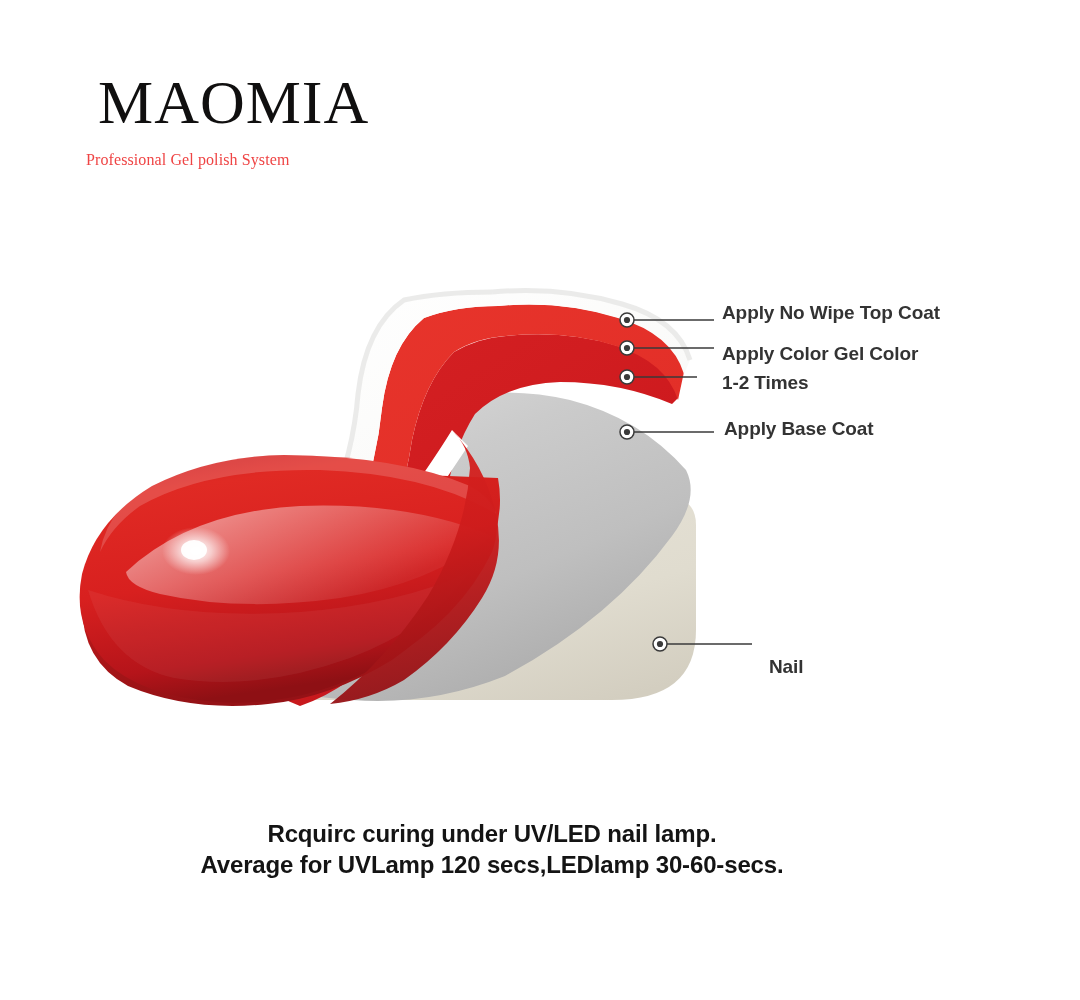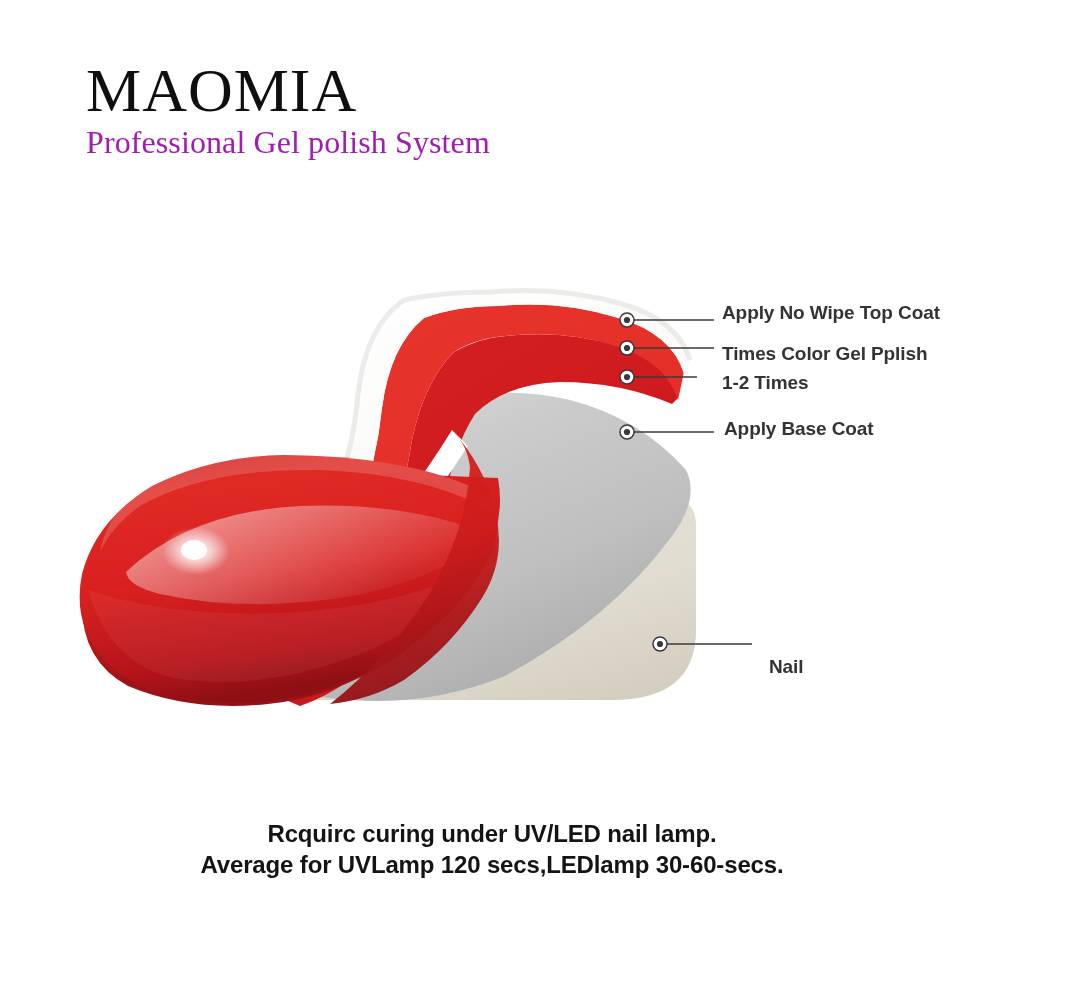--- a/index.html
+++ b/index.html
@@ -23,28 +23,28 @@
     left: 86px;
     top: 58px;
     width: 420px;
   }
   #brand-name {
     font-family: "Liberation Serif", serif;
     font-size: 62px;
     line-height: 64px;
     letter-spacing: 1px;
     color: #100f0f;
-    margin: 0;
+    margin: 12px;
     font-weight: 400;
   }
   #brand-tagline {
     font-family: "Liberation Serif", serif;
-    font-size: 32px;
+    font-size: 16px;
     line-height: 28px;
-    color: #a21caf;
+    color: #ef4444;
     margin: 6px 0 0 0;
     letter-spacing: 0.1px;
     font-weight: 400;
   }
 
   
   #illustration {
     position: absolute;
     left: 0;
     top: 0;
@@ -339,21 +339,21 @@
     </g>
     <g>
       <circle cx="660" cy="644" r="7" fill="#FFFFFF" stroke="#3A3A3A" stroke-width="1.5"></circle>
       <circle cx="660" cy="644" r="3.1" fill="#3A3A3A"></circle>
     </g>
   </g>
 </svg>
 
 <div class="callout-label" id="label-top-coat">Apply No Wipe Top Coat</div>
 
-<div class="callout-label" id="label-color-gel">Times Color Gel Pplish</div>
+<div class="callout-label" id="label-color-gel">Apply Color Gel Color</div>
 
 <div class="callout-label" id="label-times">1-2 Times</div>
 
 <div class="callout-label" id="label-base-coat">Apply Base Coat</div>
 
 <div class="callout-label" id="label-nail">Nail</div>
 
 <div id="footer-note">
   <div>Rcquirc curing under UV/LED nail lamp.</div>
   <div>Average for UVLamp 120 secs,LEDlamp 30-60-secs.</div>

